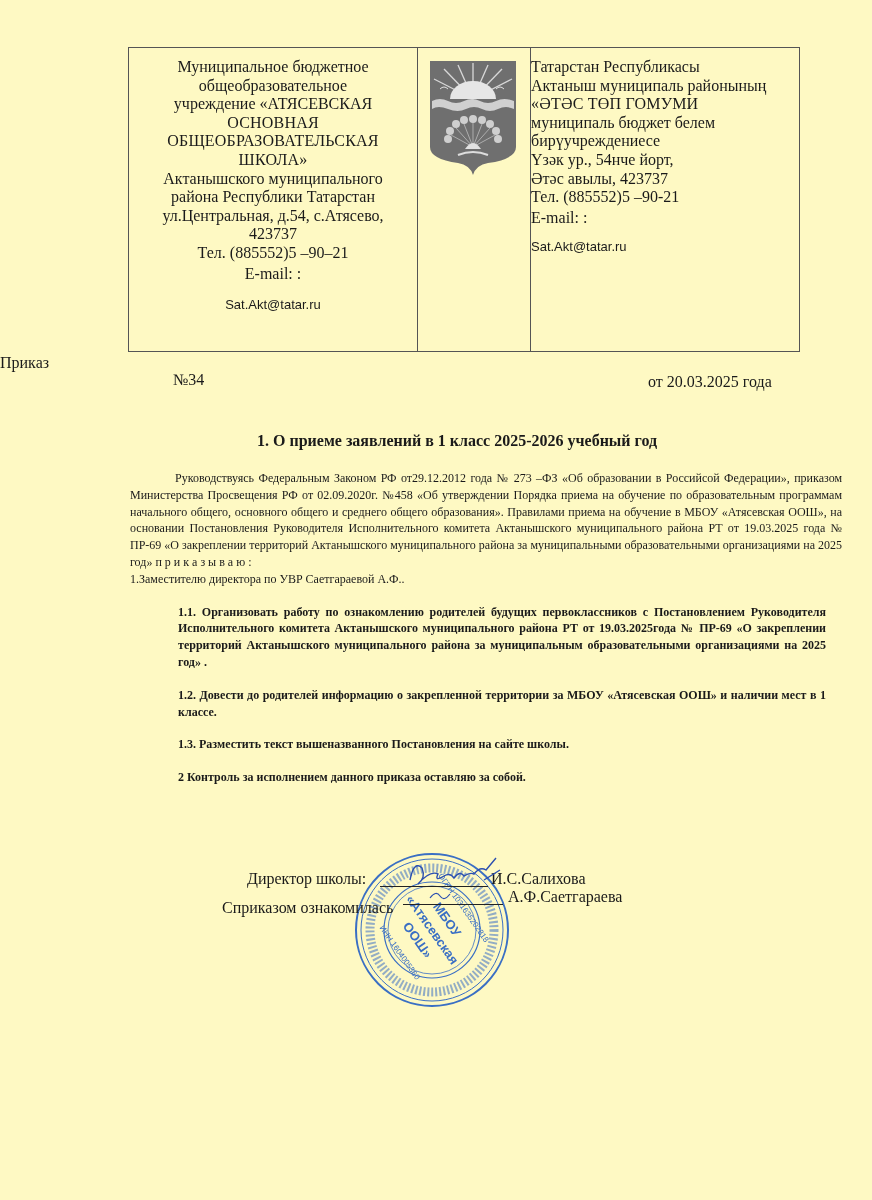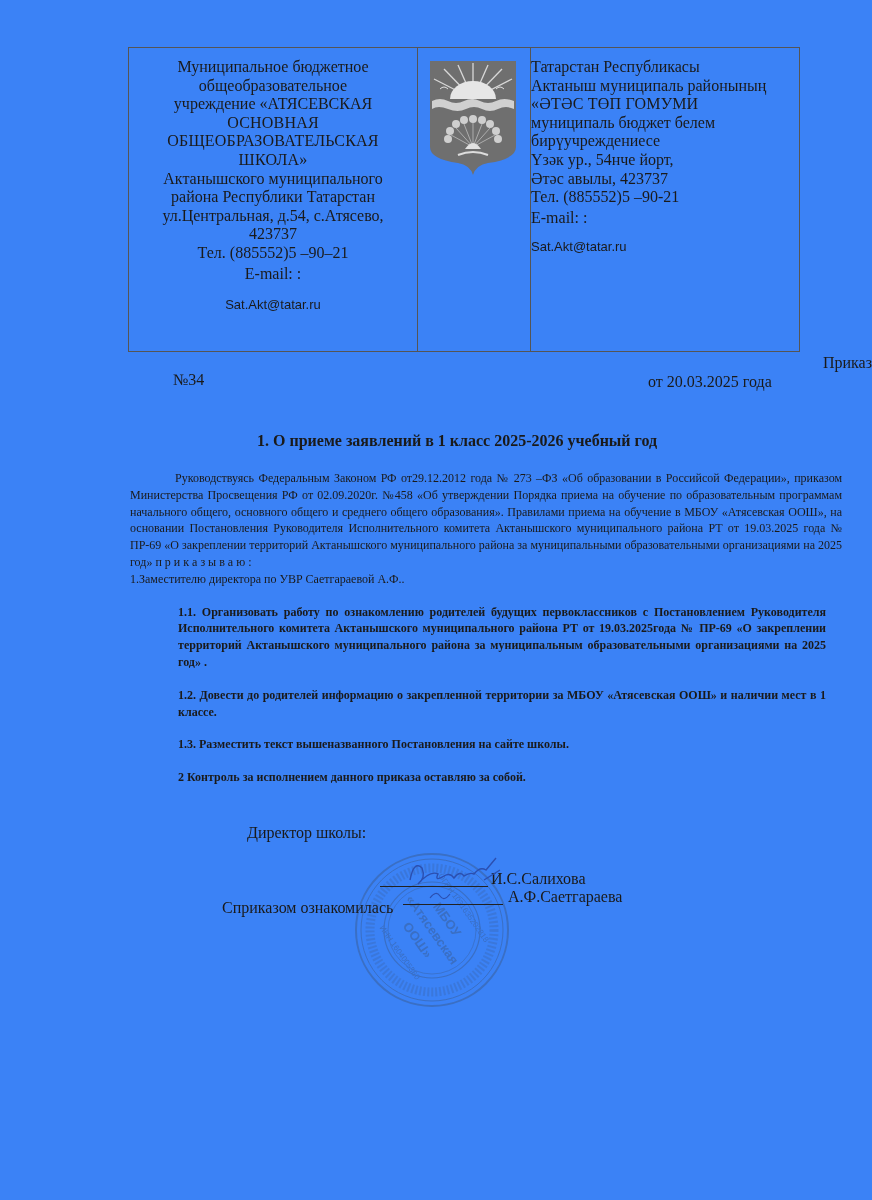--- a/index.html
+++ b/index.html
@@ -1,41 +1,41 @@
 <!DOCTYPE html>
 <html><head>
 <meta charset="utf-8">
 <style>
   html, body { margin: 0; padding: 0; }
   body {
     width: 872px; height: 1200px; background: #ffffff; position: relative; overflow: hidden;
     font-family: "Liberation Serif", "DejaVu Serif", serif; color: #1a1a1a;
   }
-  .page { position: absolute; left: 0; top: 0; width: 872px; height: 1200px; background: #3b82f6; }
+  .page { position: absolute; left: 0; top: 0; width: 872px; height: 1200px; background: #fef9c3; }
 
   
   .hdr {
     position: absolute; left: 128px; top: 47px; width: 672px; height: 305px;
     border: 1px solid #555; box-sizing: border-box; display: flex;
   }
   .hdr .col { box-sizing: border-box; height: 100%; }
   .hdr .left { width: 289px; border-right: 1px solid #555; text-align: center; padding-top: 10px; }
   .hdr .mid { width: 113px; border-right: 1px solid #555; position: relative; }
   .hdr .right { flex: 1; text-align: left; padding-top: 10px; }
   .hdr .line { font-size: 16px; line-height: 18.6px; display: block; }
   .hdr .upper { letter-spacing: 0.2px; }
   .hdr .email-label { margin-top: 2px; }
   .hdr .email {
     font-family: "Liberation Sans", "DejaVu Sans", sans-serif; font-size: 13px; display: block;
     margin-top: 14px;
   }
   .right .email { margin-top: 12px; }
   .emblem { position: absolute; left: 10px; top: 11px; width: 90px; height: 118px; }
 
-  .doc-title { position: absolute; left: 0; width: 872px; top: 354px; text-align: right; font-size: 16px; }
+  .doc-title { position: absolute; left: 0; width: 872px; top: 354px; text-align: left; font-size: 16px; }
   .doc-num { position: absolute; left: 173px; top: 371px; font-size: 16px; }
   .doc-date { position: absolute; left: 648px; top: 373px; font-size: 16px; }
   .heading {
     position: absolute; left: 257px; top: 432px; font-size: 16px; font-weight: bold;
     font-family: "Liberation Serif", serif;
   }
 
   .body-text {
     position: absolute; left: 130px; top: 470px; width: 712px;
     font-size: 12px; line-height: 16.8px; text-align: justify;
@@ -157,21 +157,21 @@
       <text x="80" y="66" font-size="13">МБОУ</text>
       <text x="80" y="84" font-size="13">«Атясевская</text>
       <text x="80" y="102" font-size="13">ООШ»</text>
     </g>
     <g transform="rotate(55 80 80)" fill="#3a6fc4" font-family="Liberation Sans, sans-serif" text-anchor="middle">
       <text x="80" y="44" font-size="8">ОГРН 1031635202818</text>
       <text x="80" y="122" font-size="8">ИНН 1604005360</text>
     </g>
   </svg>
 
-  <div class="sign" style="left:247px; top:824px;">Директор школы:</div>
+  <div class="sign" style="left:247px; top:870px;">Директор школы:</div>
   <div class="sign-line" style="left:380px; top:886px; width:108px;"></div>
   <div class="sign" style="left:491px; top:870px;">И.С.Салихова</div>
 
   <div class="sign" style="left:222px; top:887px;margin-top:12px;">Сприказом ознакомилась</div>
   <div class="sign-line" style="left:403px; top:904px; width:100px;"></div>
   <div class="sign" style="left:508px; top:888px;">А.Ф.Саетгараева</div>
 
   <svg class="signature" viewBox="0 0 110 60">
     <path d="M10 30 Q14 10 22 18 Q26 28 18 34 Q30 20 38 24 Q34 32 44 26 Q50 22 54 28 Q60 20 64 26 Q70 22 74 24 Q80 16 86 20 L96 8 M84 30 L100 20" fill="none" stroke="#2b4fb0" stroke-width="1.4"></path>
     <path d="M30 48 Q36 40 40 46 Q44 52 50 44" fill="none" stroke="#2b4fb0" stroke-width="1.2"></path>

